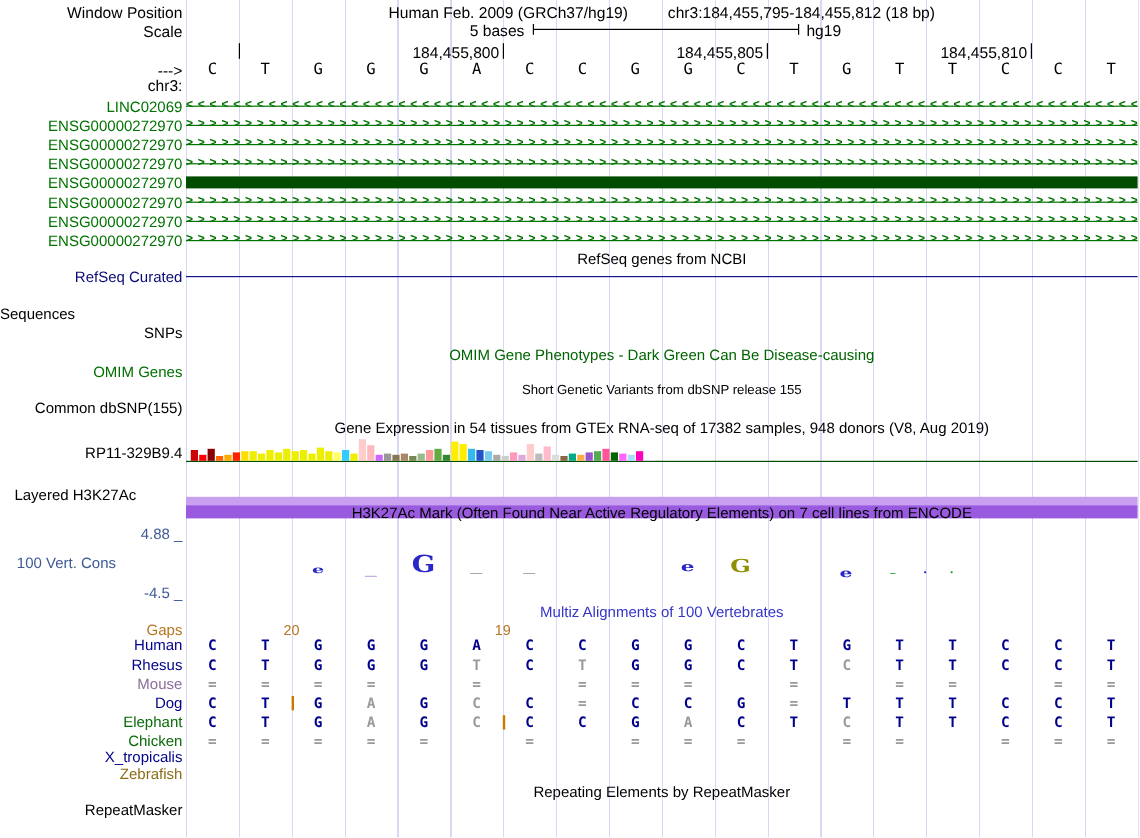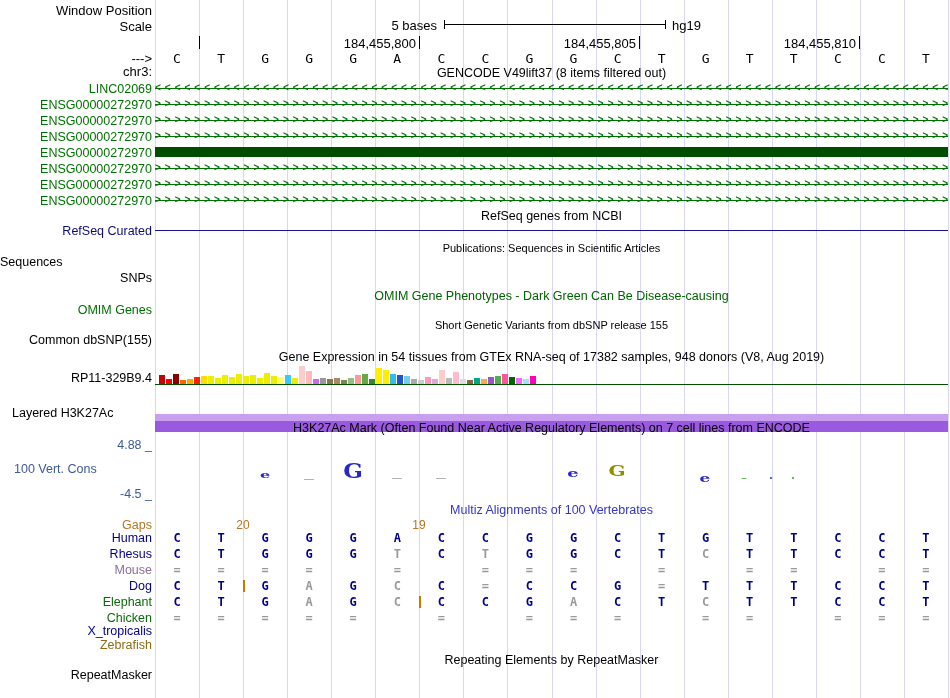--- a/index.html
+++ b/index.html
@@ -9,20 +9,25 @@
   #gridlines{left:155px;top:0;width:794px;height:698px;
     background:repeating-linear-gradient(to right,#d8d8f4 0,#d8d8f4 1px,transparent 1px,transparent 44.0556px);}
   .hdr{font-size:13px;white-space:nowrap;}
 </style>
 </head>
 <body>
 
 <div id="screen">
   <div class="abs" id="gridlines"></div>
 
+  <div class="abs hdr" style="left:155px;top:3px;width:793px;text-align:center;">
+    <span>Human Feb. 2009 (GRCh37/hg19)</span>
+    <span style="display:inline-block;width:26px;"></span>
+    <span>chr3:184,455,795-184,455,812 (18 bp)</span>
+  </div>
 
   <div class="abs hdr" style="left:347px;top:18px;width:90px;text-align:right;">5 bases</div>
   <div class="abs" style="left:444px;top:20px;width:220px;height:9px;border-left:1px solid #000;border-right:1px solid #000;">
     <div style="position:absolute;left:0;right:0;top:4px;height:1px;background:#000;"></div>
   </div>
   <div class="abs hdr" style="left:672px;top:18px;">hg19</div>
 
   <div class="abs" style="left: 155px; top: 230px; width: 793px; height: 1px; background: rgb(20, 20, 140);"></div>
 
   <div class="abs" style="left: 155px; top: 384px; width: 793px; height: 1px; background: rgb(0, 77, 0);"></div>
@@ -38,23 +43,21 @@
     <div class="abs" style="top: 271px; font-size: 12.5px; color: rgb(0, 0, 0); white-space: nowrap; left: 0px; width: 152px; text-align: right;">SNPs</div>
     <div class="abs" style="top: 303px; font-size: 12.5px; color: rgb(0, 112, 0); white-space: nowrap; left: 0px; width: 152px; text-align: right;">OMIM Genes</div>
     <div class="abs" style="top: 333px; font-size: 12.5px; color: rgb(0, 0, 0); white-space: nowrap; left: 0px; width: 152px; text-align: right;">Common dbSNP(155)</div>
     <div class="abs" style="top: 371px; font-size: 12.5px; color: rgb(0, 0, 0); white-space: nowrap; left: 0px; width: 152px; text-align: right;">RP11-329B9.4</div>
     <div class="abs" style="top: 406px; font-size: 12.5px; color: rgb(0, 0, 0); white-space: nowrap; left: 12px;">Layered H3K27Ac</div>
     <div class="abs" style="top: 438px; font-size: 12.5px; color: rgb(62, 90, 150); white-space: nowrap; left: 0px; width: 152px; text-align: right;">4.88 _</div>
     <div class="abs" style="top: 462px; font-size: 12.5px; color: rgb(62, 90, 150); white-space: nowrap; left: 14px;">100 Vert. Cons</div>
     <div class="abs" style="top: 487px; font-size: 12.5px; color: rgb(62, 90, 150); white-space: nowrap; left: 0px; width: 152px; text-align: right;">-4.5 _</div>
     <div class="abs" style="top: 518px; font-size: 12.5px; color: rgb(184, 116, 32); white-space: nowrap; left: 0px; width: 152px; text-align: right;">Gaps</div>
     <div class="abs" style="top: 668px; font-size: 12.5px; color: rgb(0, 0, 0); white-space: nowrap; left: 0px; width: 152px; text-align: right;">RepeatMasker</div>
-    <div class="abs" style="left: 155px; top: 66px; width: 793px; text-align: center; font-size: 12.5px; color: rgb(0, 0, 0); white-space: nowrap;">GENCODE V49lift37 (8 items filtered out)</div>
     <div class="abs" style="left: 155px; top: 209px; width: 793px; text-align: center; font-size: 12.5px; color: rgb(0, 0, 0); white-space: nowrap;">RefSeq genes from NCBI</div>
-    <div class="abs" style="left: 155px; top: 242px; width: 793px; text-align: center; font-size: 11px; color: rgb(0, 0, 0); white-space: nowrap;">Publications: Sequences in Scientific Articles</div>
     <div class="abs" style="left: 155px; top: 289px; width: 793px; text-align: center; font-size: 12.5px; color: rgb(0, 100, 0); white-space: nowrap;">OMIM Gene Phenotypes - Dark Green Can Be Disease-causing</div>
     <div class="abs" style="left: 155px; top: 319px; width: 793px; text-align: center; font-size: 11px; color: rgb(0, 0, 0); white-space: nowrap;">Short Genetic Variants from dbSNP release 155</div>
     <div class="abs" style="left: 155px; top: 350px; width: 793px; text-align: center; font-size: 12.5px; color: rgb(0, 0, 0); white-space: nowrap;">Gene Expression in 54 tissues from GTEx RNA-seq of 17382 samples, 948 donors (V8, Aug 2019)</div>
     <div class="abs" style="left: 155px; top: 373px; width: 793px; text-align: center; font-size: 12.5px; color: rgb(0, 0, 0); white-space: nowrap; margin-top: 48px;">H3K27Ac Mark (Often Found Near Active Regulatory Elements) on 7 cell lines from ENCODE</div>
     <div class="abs" style="left: 155px; top: 503px; width: 793px; text-align: center; font-size: 12.5px; color: rgb(53, 53, 200); white-space: nowrap;">Multiz Alignments of 100 Vertebrates</div>
     <div class="abs" style="left: 155px; top: 653px; width: 793px; text-align: center; font-size: 12.5px; color: rgb(0, 0, 0); white-space: nowrap;">Repeating Elements by RepeatMasker</div>
     <div class="abs" style="left: 199px; top: 36px; width: 1px; height: 13px; background: rgb(0, 0, 0);"></div>
     <div class="abs" style="left: 419px; top: 36px; width: 1px; height: 13px; background: rgb(0, 0, 0);"></div>
     <div class="abs" style="left: 322px; top: 36px; width: 94px; text-align: right; font-size: 13px;">184,455,800</div>
     <div class="abs" style="left: 639px; top: 36px; width: 1px; height: 13px; background: rgb(0, 0, 0);"></div>

